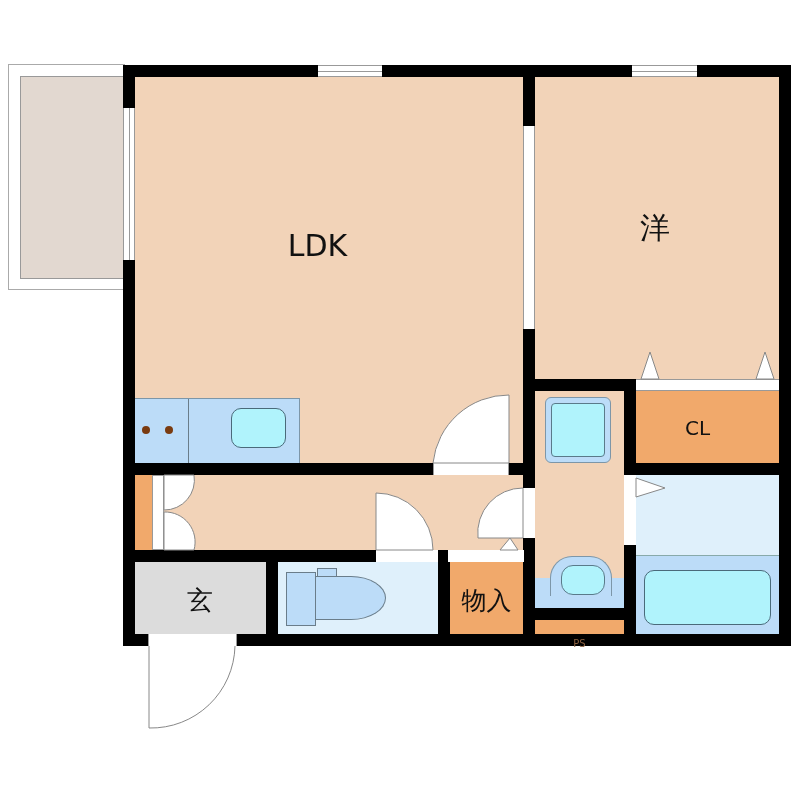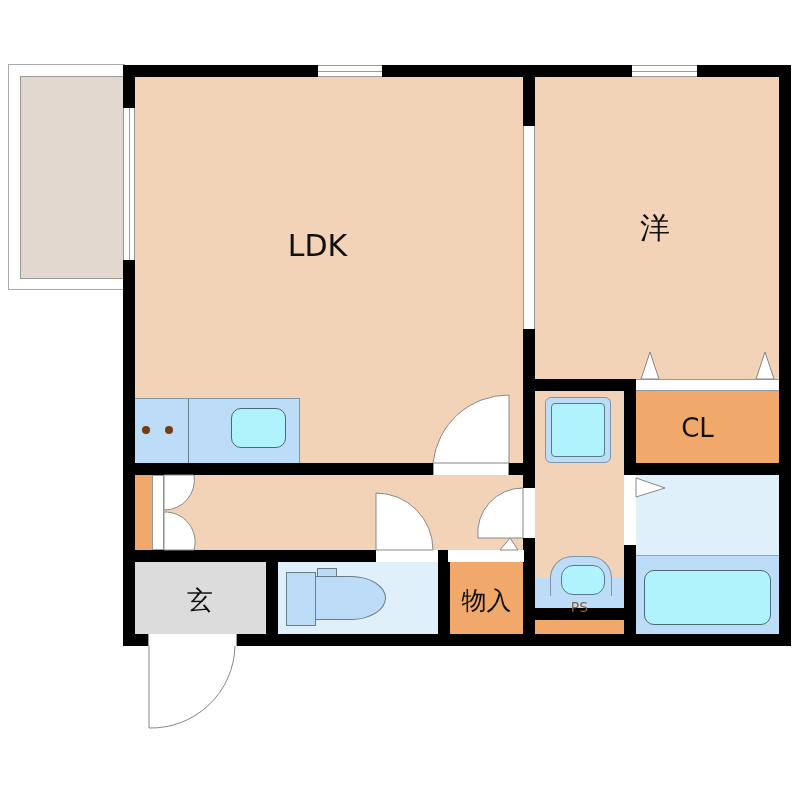--- a/index.html
+++ b/index.html
@@ -92,16 +92,16 @@
   <path d="M164 512 A30 30 0 0 1 194 550 L164 550 Z" fill="#fff" stroke="#888" stroke-width="1"></path>
   <path d="M149 646 L149 728 A84 84 0 0 0 235 646" fill="#fff" stroke="#888" stroke-width="1"></path>
   <path d="M636 478 L665 488 L636 497 Z" fill="#fff" stroke="#888" stroke-width="1"></path>
   <path d="M500 550 L510 538 L518 550 Z" fill="#fff" stroke="#888" stroke-width="1"></path>
   <path d="M641 379 L650 352 L659 379 Z" fill="#fff" stroke="#888" stroke-width="1"></path>
   <path d="M756 379 L765 352 L774 379 Z" fill="#fff" stroke="#888" stroke-width="1"></path>
 </svg>
 
 <div class="label" style="left:270px;top:225px;width:95px;height:40px;font-size:30px;text-align:center;">LDK</div>
 <div class="label" style="left:630px;top:208px;width:50px;height:40px;font-size:30px;">洋</div>
-<div class="label" style="left:660px;top:410px;width:75px;height:36px;font-size:26px;">CL</div>
+<div class="label" style="left:660px;top:410px;width:75px;height:36px;font-size:20px;">CL</div>
 <div class="label" style="left:175px;top:580px;width:50px;height:40px;font-size:26px;">玄</div>
 <div class="label" style="left:450px;top:580px;width:73px;height:40px;font-size:25px;">物入</div>
-<div class="label" style="left:535px;top:600px;width:89px;height:14px;font-size:14px;color:#8a6040;">PS</div>
+<div class="label" style="left:535px;top:636px;width:89px;height:14px;font-size:10px;color:#8a6040;">PS</div>
 
 </body></html>

